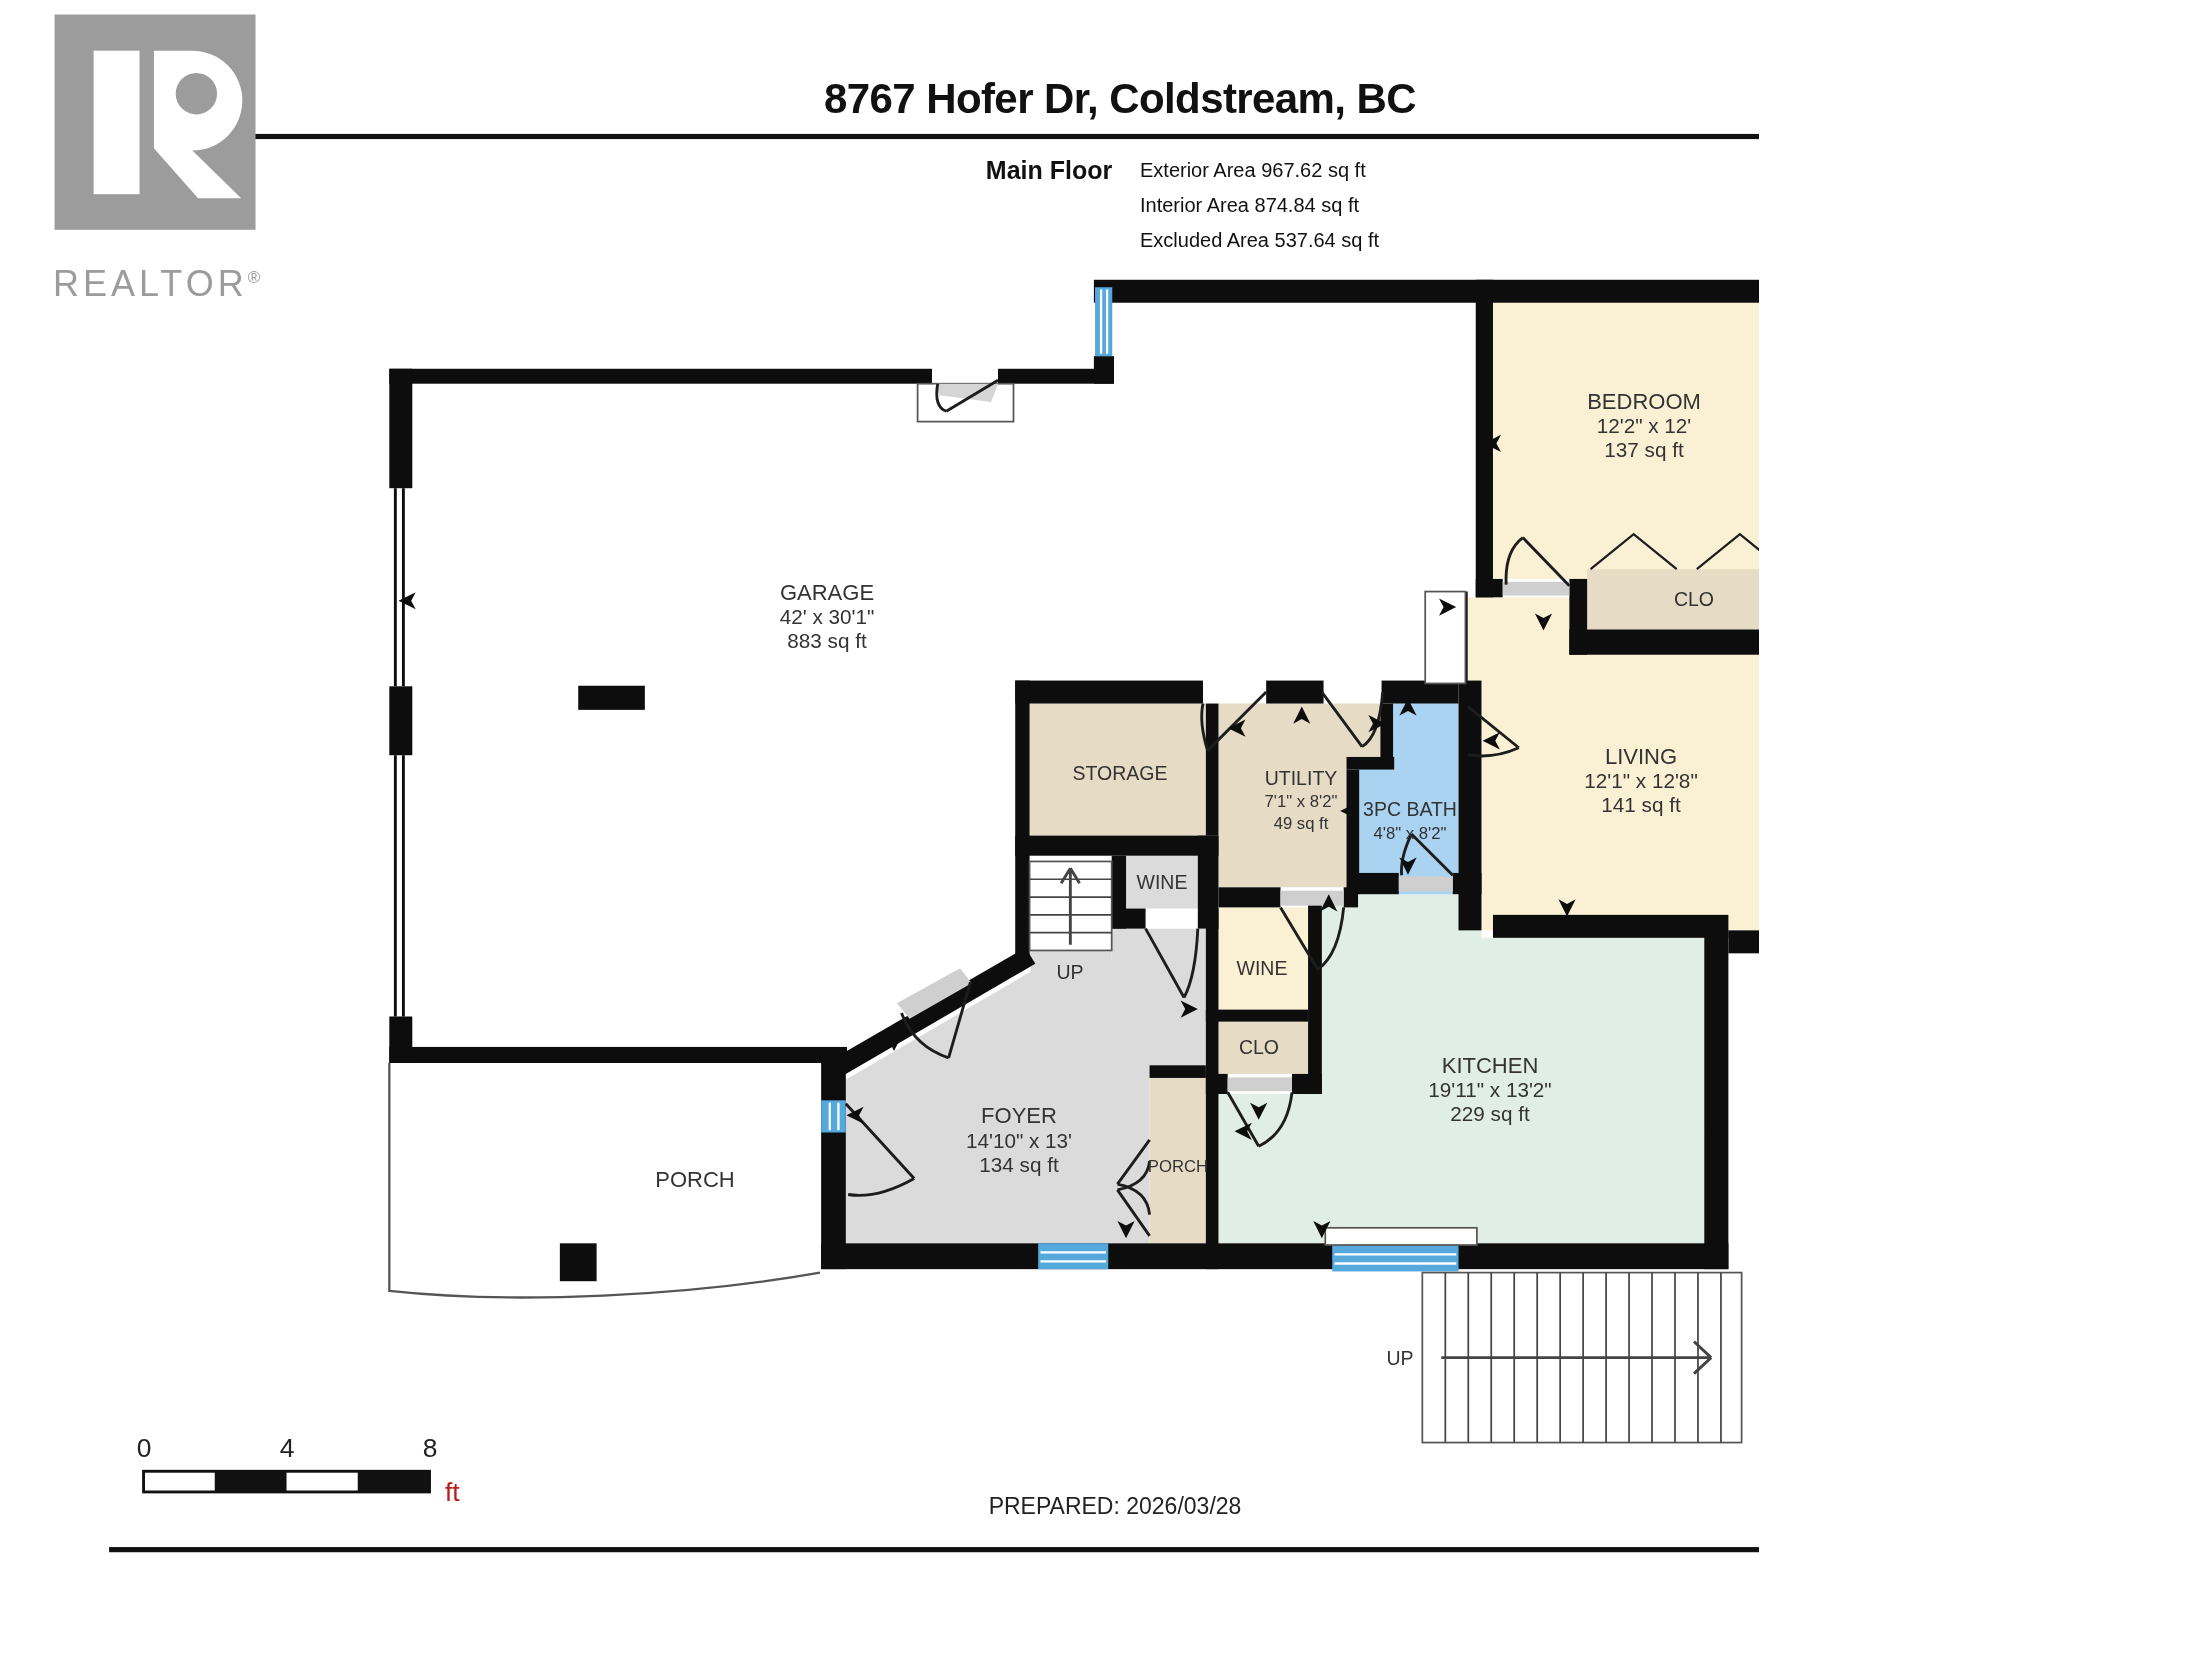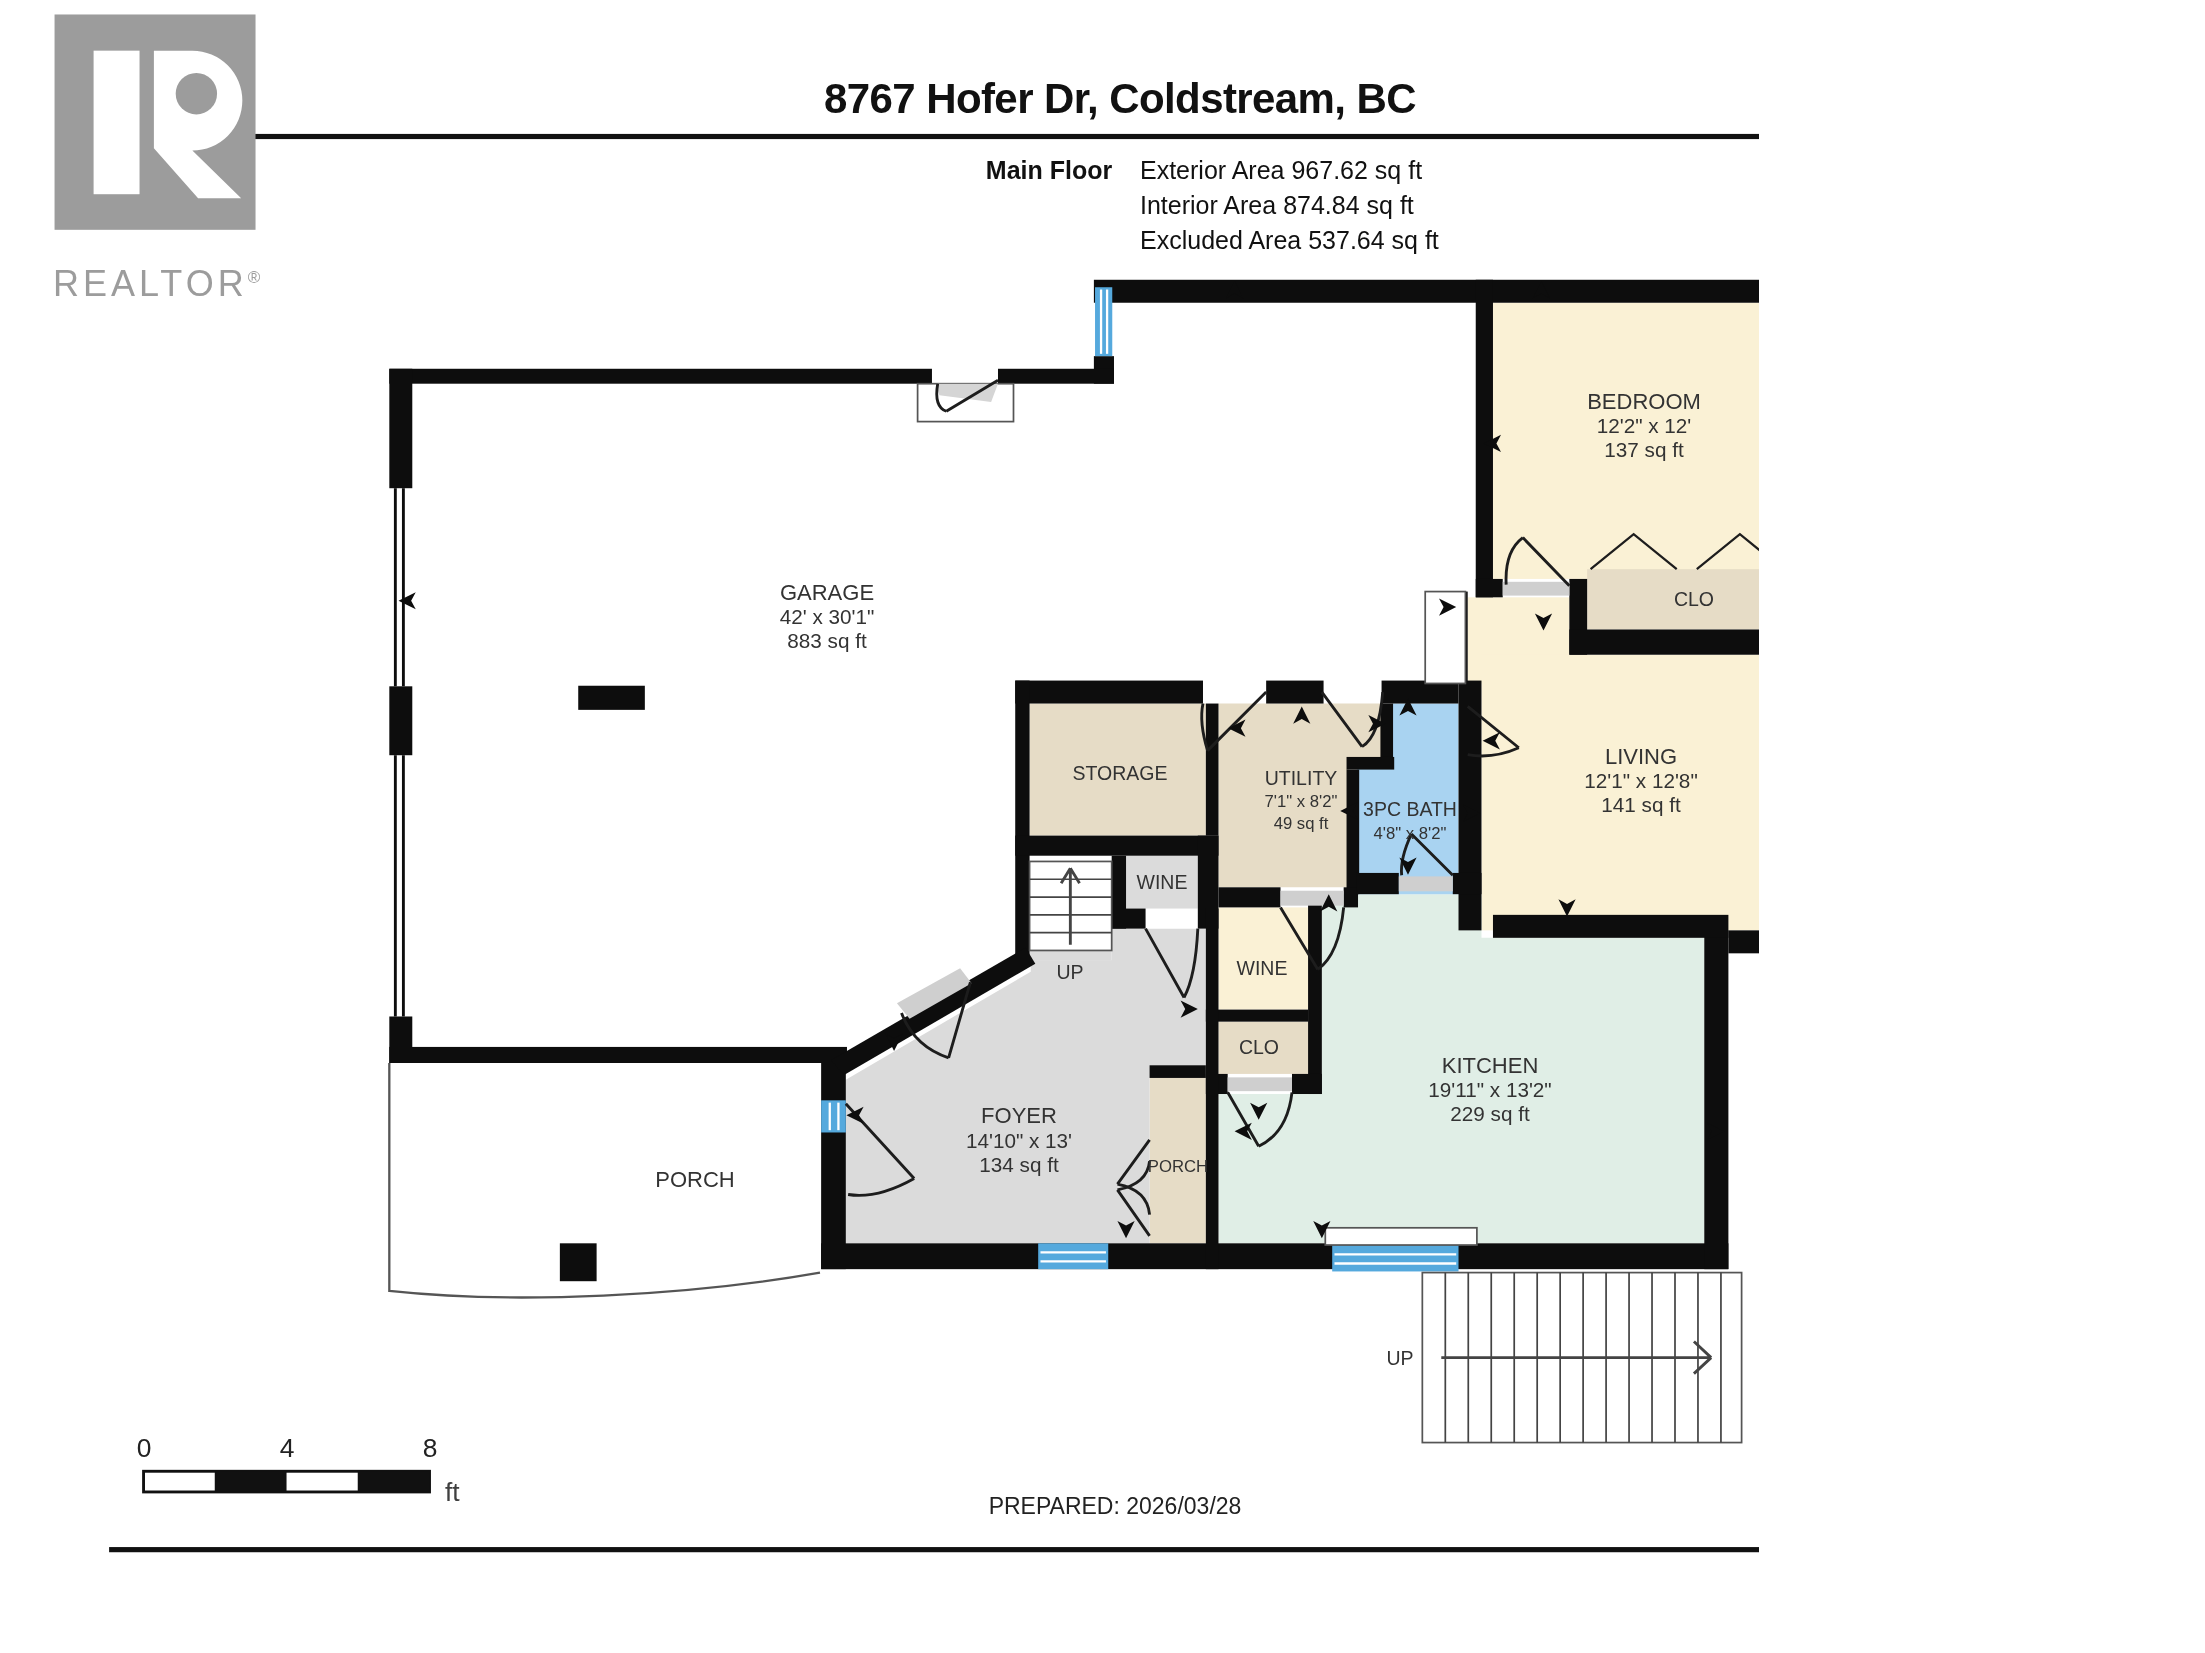--- a/index.html
+++ b/index.html
@@ -7,25 +7,25 @@
         font-family:"Liberation Sans",sans-serif;overflow:hidden;}
   svg.plan{position:absolute;left:0;top:0;width:2205px;height:1654px;}
   .lbl{position:absolute;transform:translate(-50%,-50%);white-space:nowrap;
        color:#333;line-height:1;}
   .room-name{font-size:22px;}
   .room-dim{font-size:20.7px;}
   .small-name{font-size:19.5px;}
   .tiny-name{font-size:16.7px;}
   .title{font-size:42px;font-weight:bold;color:#111;letter-spacing:-0.6px;}
   .subhead-b{font-size:25px;font-weight:bold;color:#111;text-align:center;}
-  .subhead{font-size:25px;color:#111;transform:translate(0,-50%);}
+  .subhead{font-size:20px;color:#111;transform:translate(0,-50%);}
   .prepared{font-size:23px;color:#222;}
   .disclaimer{font-size:20.7px;color:#222;transform:translate(0,-50%);}
   .scalenum{font-size:26.4px;color:#222;}
-  .ftunit{font-size:26.4px;color:#404040;transform:translate(0,-50%);text-align:right;}
+  .ftunit{font-size:26.4px;color:#b91c1c;transform:translate(0,-50%);text-align:right;}
   .northN{font-size:24px;font-weight:bold;color:#222;transform:translate(-50%,-50%) rotate(90deg);}
   .brand{font-size:36px;color:var(--logo_gray);letter-spacing:4px;margin-top:22px;}
   .brand sup{font-size:17px;}
   
   .wall{fill:var(--wall);}
   .cream{fill:var(--cream);} .tan{fill:var(--tan);} .mint{fill:var(--mint);}
   .gray{fill:var(--gray);} .bathblue{fill:var(--blue_room);}
   .win{fill:var(--window);}
   .thresh{fill:#cfcfcf;}
   .thin{stroke:#555;stroke-width:3;fill:#fff;}

